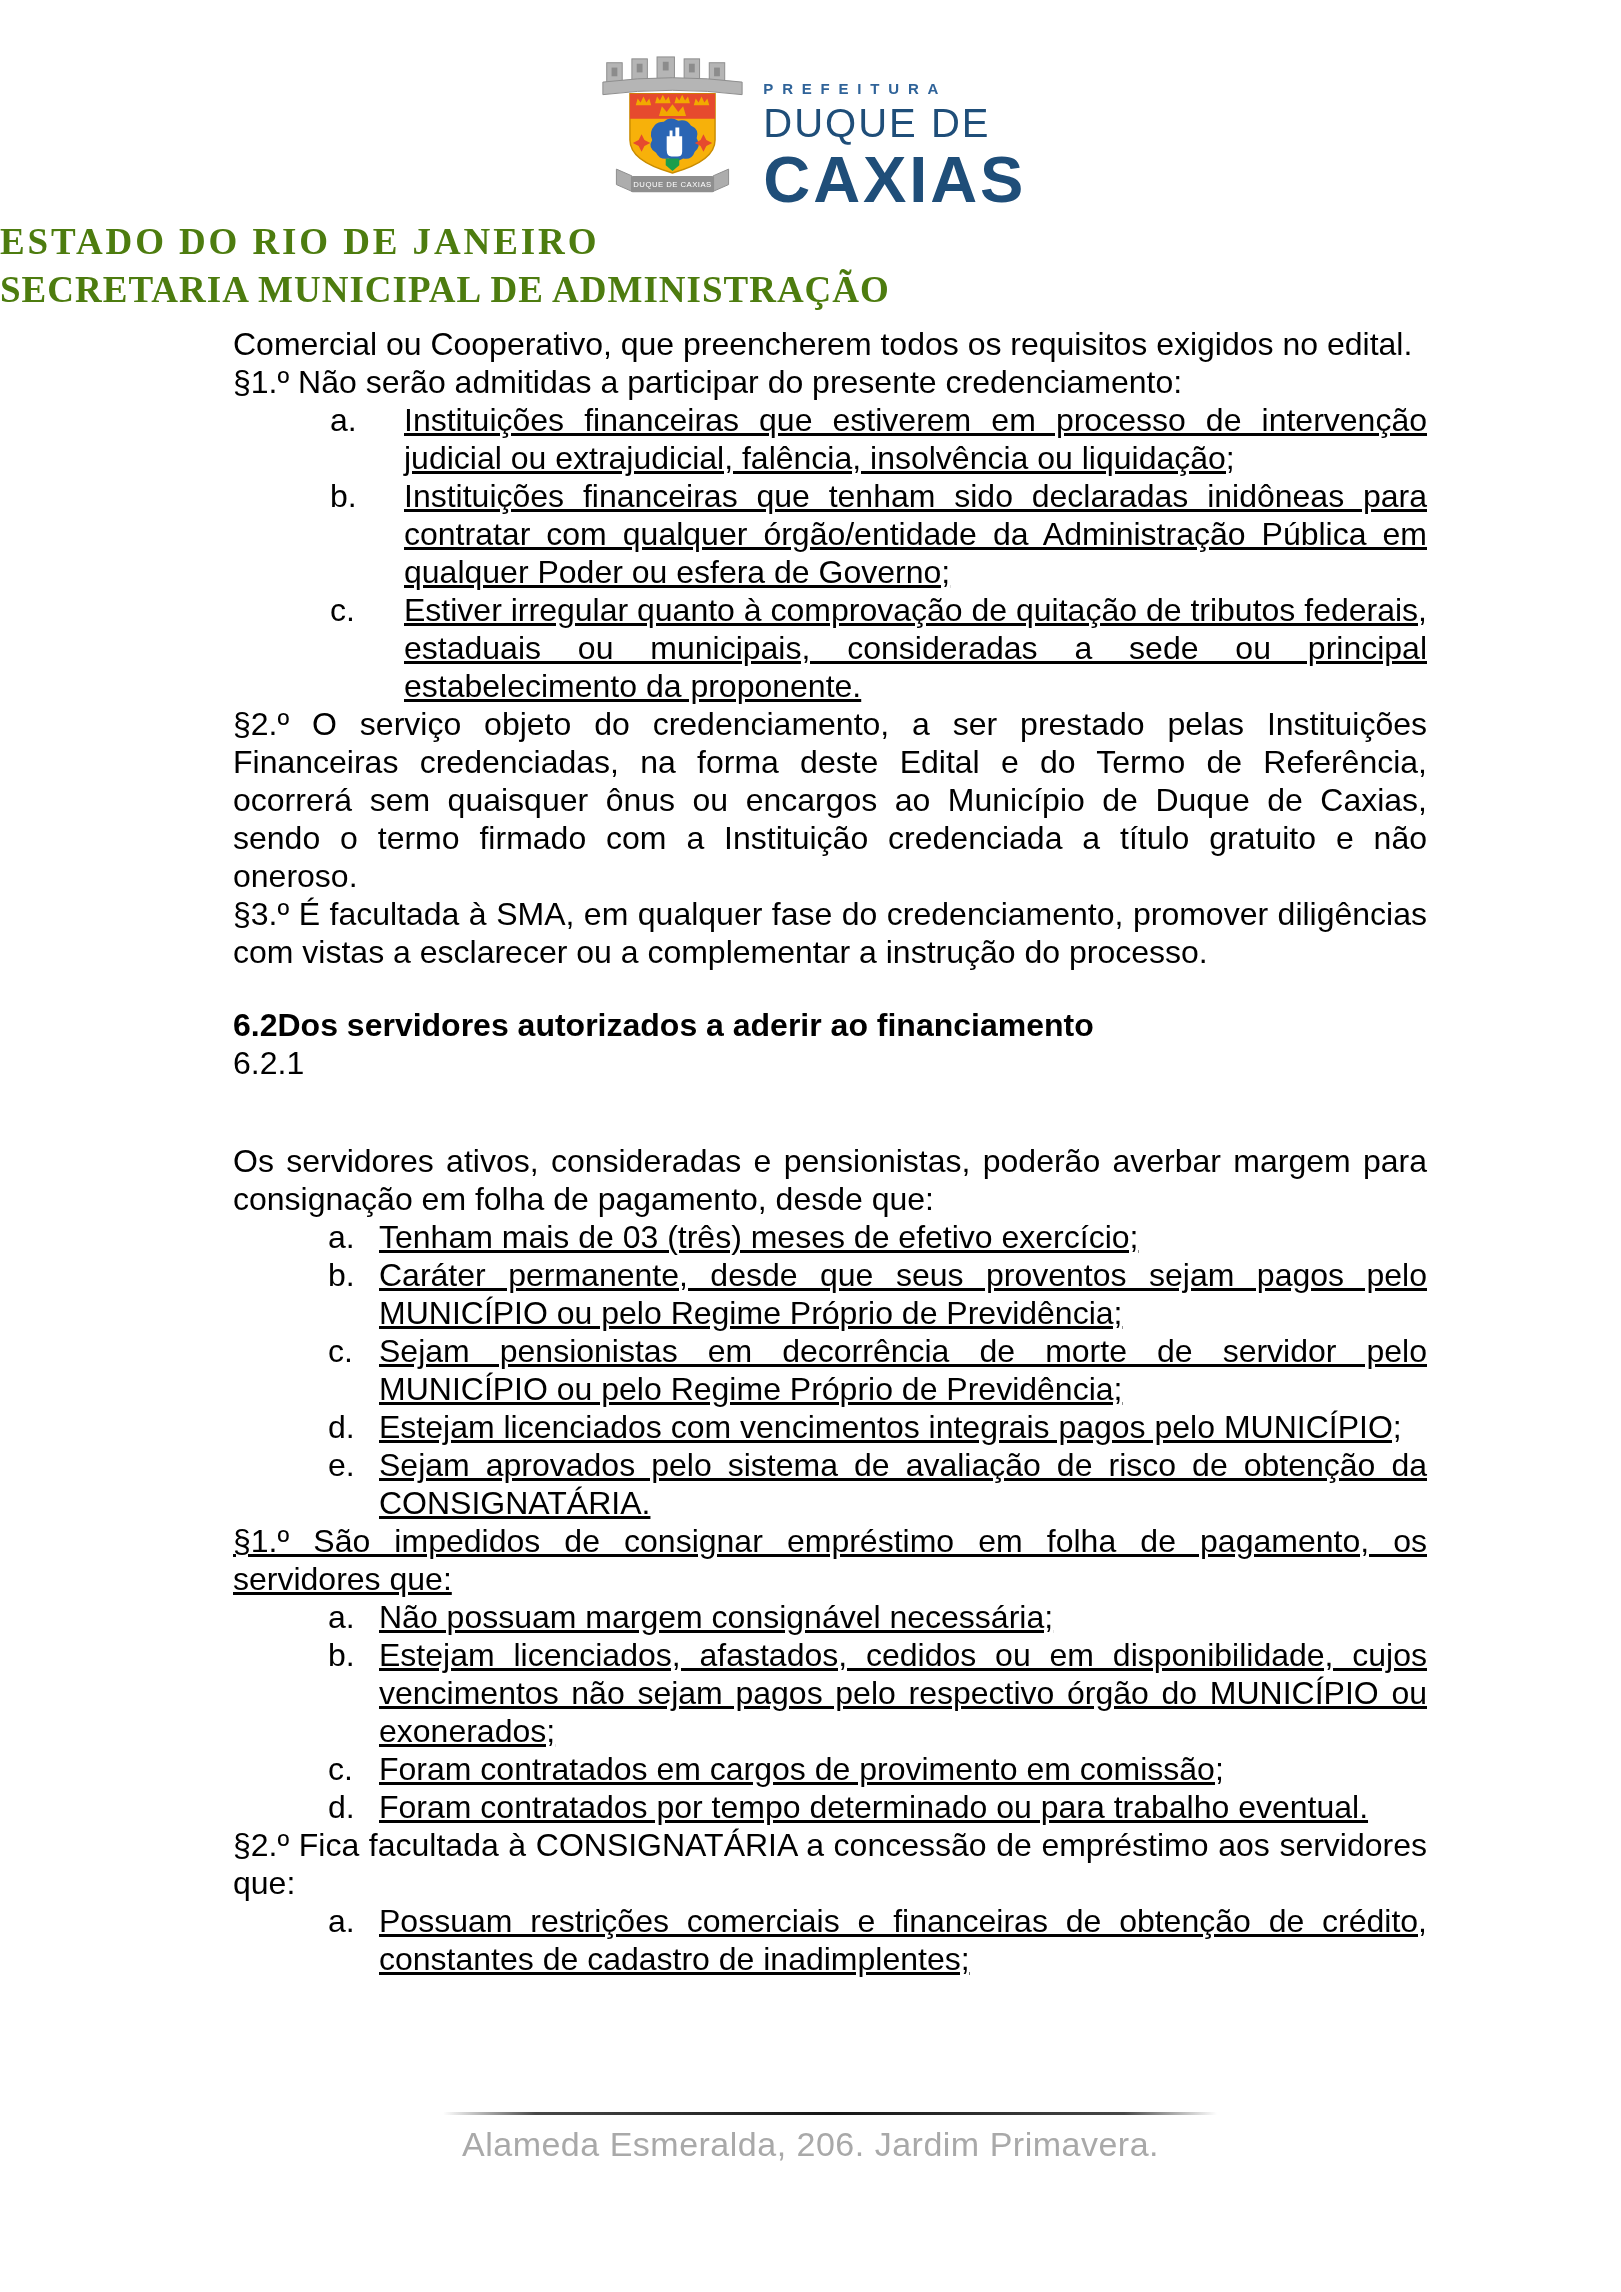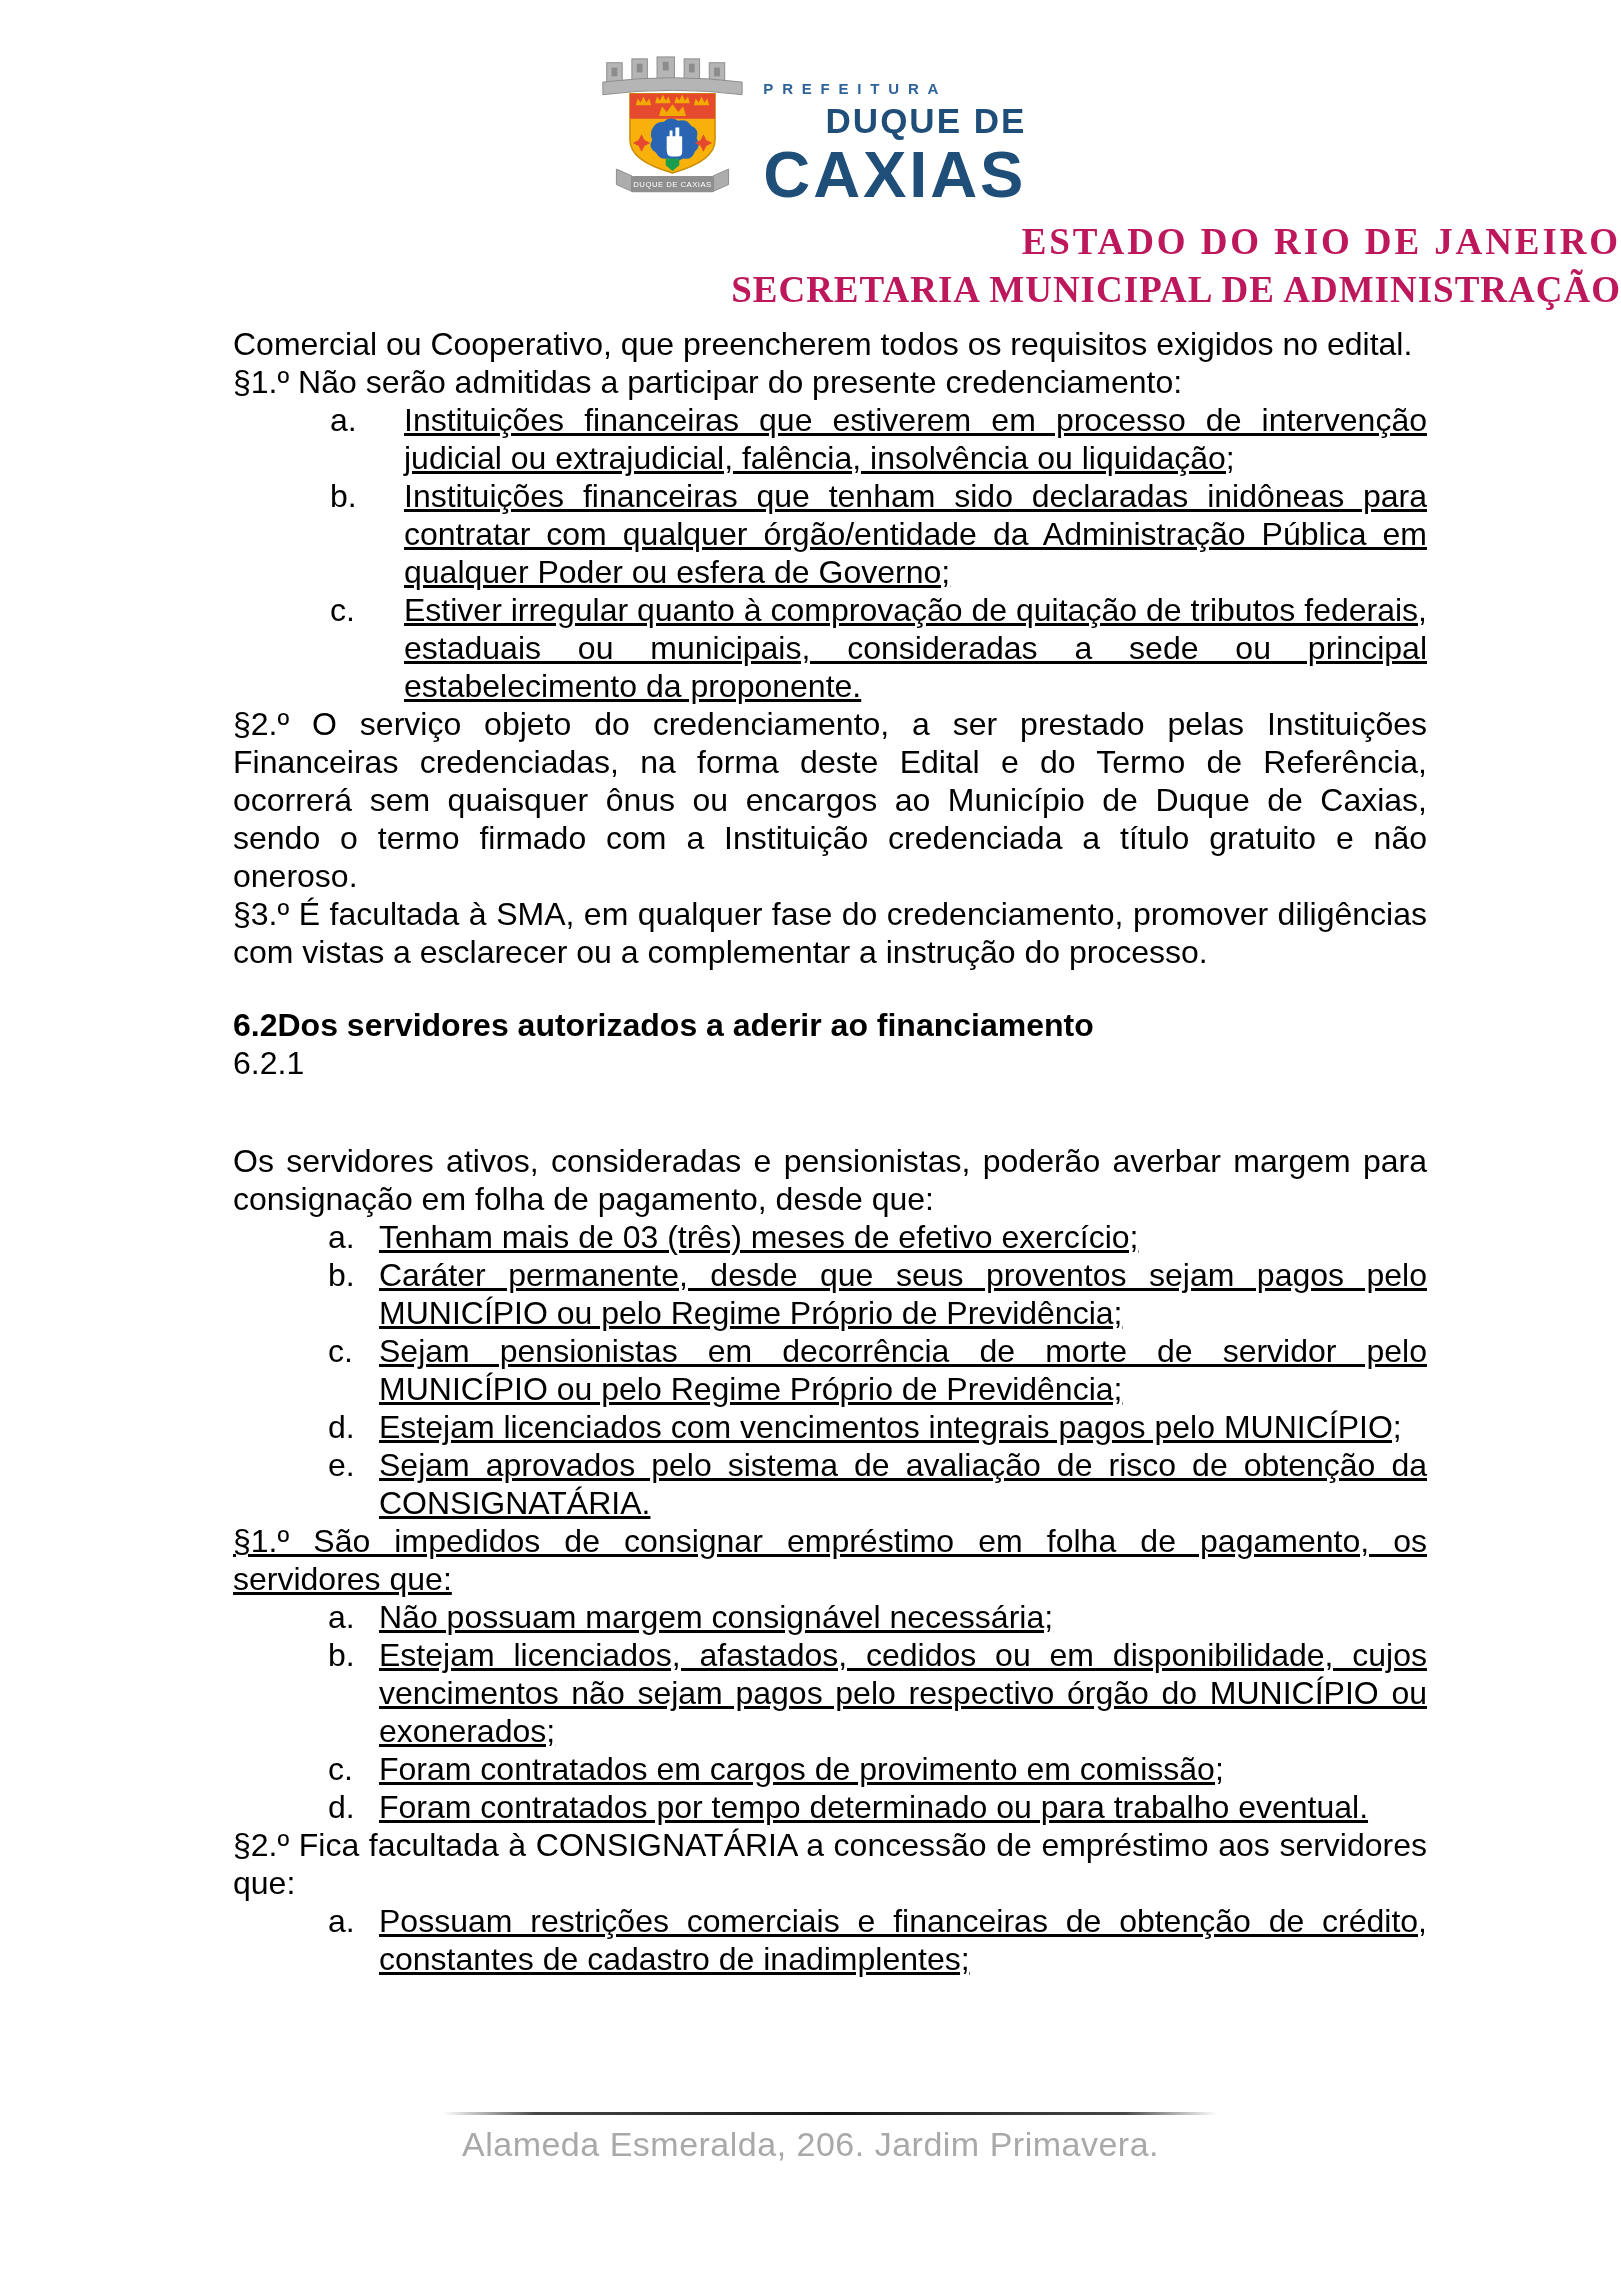--- a/index.html
+++ b/index.html
@@ -22,32 +22,32 @@
     display: flex; justify-content: center; align-items: flex-start;
     gap: 13.7px; height: 149px;
   }
   .crest { width: 155px; height: 147px; flex: 0 0 auto; }
   .wordmark { padding-top: 25.5px; }
   .wm-small {
     font-size: 15px; font-weight: bold; letter-spacing: 8.8px;
     color: #2F6399; line-height: 1;
   }
   .wm-line1 {
-    font-size: 35px; font-weight: bold; letter-spacing: 2px;
-    color: #1F4E79; margin-top: 7.8px; line-height: 1; text-align: right;
+    font-size: 40px; font-weight: normal; letter-spacing: 2px;
+    color: #1F4E79; margin-top: 7.8px; line-height: 1;
   }
   .wm-line2 {
     font-size: 65px; font-weight: bold; letter-spacing: 2.9px;
     color: #1F4E79; margin-top: 3.9px; line-height: 1;
   }
   .org1, .org2 {
-    text-align: right;
+    text-align: left;
     font-family: "Liberation Serif", serif;
     font-weight: bold;
-    color: #be185d;
+    color: #4d7c0f;
   }
   .org1 { margin-top: 15.7px; font-size: 37px; letter-spacing: 2.9px; }
   .org2 { margin-top: 4.9px;  font-size: 37px; letter-spacing: 1px; }
 
   
   .content {
     position: absolute; left: 233px; top: 325px; width: 1194px;
     font-size: 32px; line-height: 38px;
   }
   .content p { margin: 0; }

